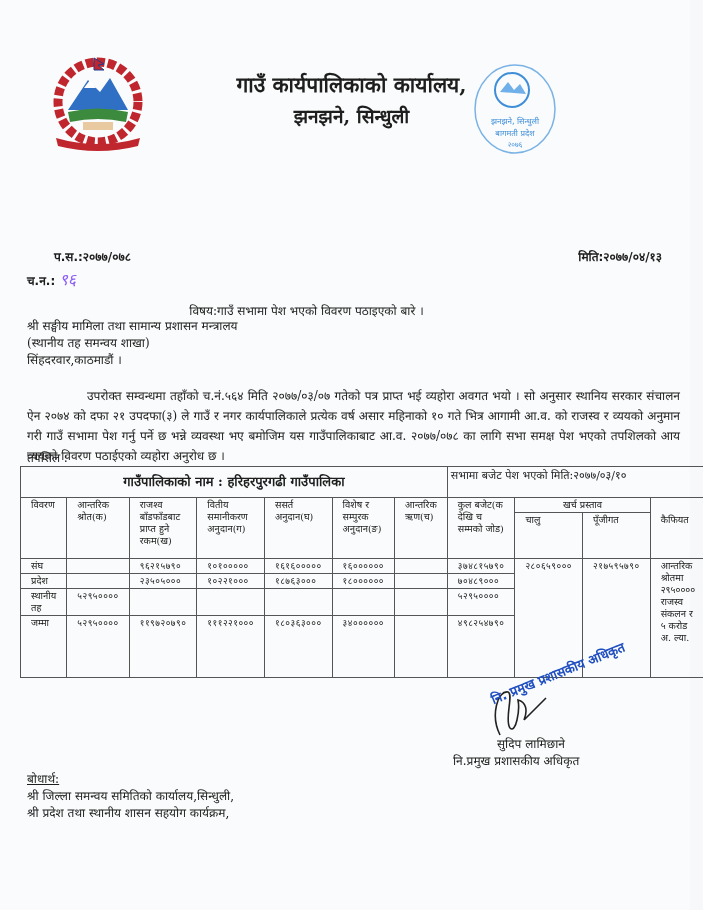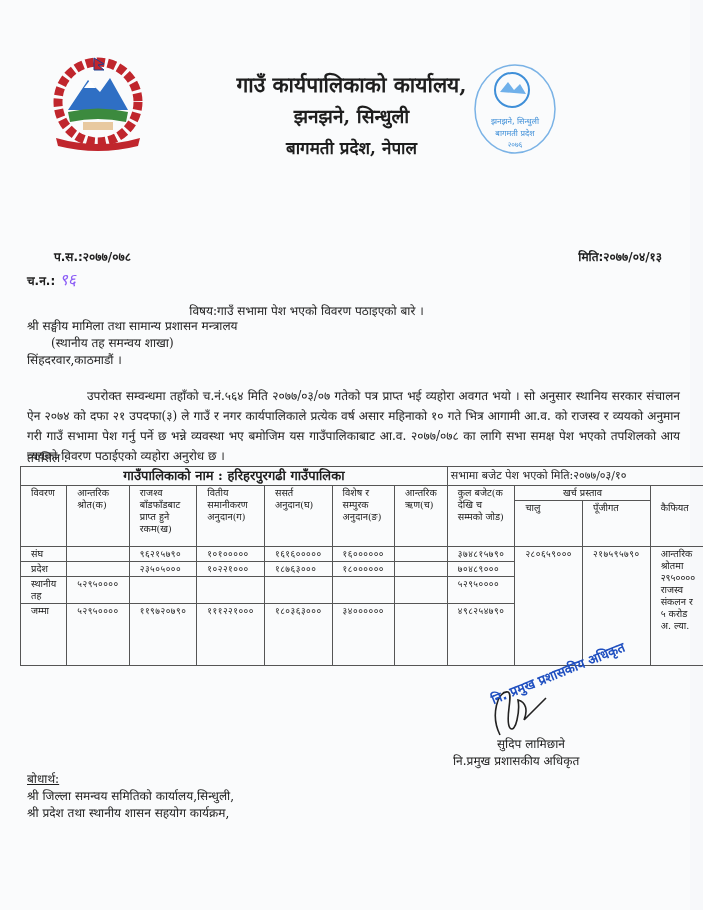--- a/index.html
+++ b/index.html
@@ -14,21 +14,21 @@
   .hdr { position: absolute; left: 0; width: 703px; text-align: center; }
   .h1 { top: 44px; font-size: 15px; }
   .h2 { top: 70px; font-size: 21px; font-weight: bold; }
   .h3 { top: 103px; font-size: 19px; font-weight: bold; }
   .h4 { top: 136px; font-size: 17px; font-weight: bold; }
   .ref { font-family: "DejaVu Sans", sans-serif; font-weight: bold; font-size: 12px; }
   .t12 { font-size: 12px; line-height: 17px; }
   .para { left: 27px; width: 653px; font-size: 12px; line-height: 20px; text-align: justify; }
   table.tp { position: absolute; left: 20px; top: 466px; width: 660px; border-collapse: collapse; font-size: 9.5px; line-height: 12px; }
   table.tp td { border: 1px solid #555; padding: 1px 10px; vertical-align: top; }
-  table.tp td.big { font-size: 13px; font-weight: bold; text-align: center; padding: 3px; }
+  table.tp td.big { font-size: 13px; font-weight: bold; text-align: center; padding: 9px; }
   table.tp td.big2 { font-size: 11px; padding: 3px; }
   table.tp td.num { font-family: "DejaVu Sans Mono", monospace; font-size: 9px; letter-spacing: 0.5px; }
   .center { text-align: center; }
   .emblem { left: 48px; top: 50px; width: 100px; height: 110px; }
   .stamp { left: 470px; top: 62px; width: 90px; height: 95px; }
   .sig { left: 480px; top: 680px; width: 70px; height: 60px; }
   .sigstamp { left: 495px; top: 690px; color: #1f4fc0; font-weight: bold; font-size: 13px; transform: rotate(-22deg); transform-origin: left bottom; white-space: nowrap; font-family: "DejaVu Sans", sans-serif; }
   .underline { text-decoration: underline; }
 </style>
 </head>
@@ -41,42 +41,41 @@
     <path d="M20 60 L40 30 L52 42 L62 28 L80 60 Z" fill="#2f6fc4"></path>
     <path d="M36 38 L42 30 L48 38 Z" fill="#fff"></path>
     <path d="M20 62 Q50 55 80 62 L78 72 Q50 66 22 72 Z" fill="#3c8a3e"></path>
     <rect x="35" y="72" width="30" height="8" fill="#e8c9a0"></rect>
     <path d="M46 8 L56 14 L50 15 L56 20 L46 20 Z" fill="#c0262d" stroke="#1b3f8f" stroke-width="1"></path>
     <path d="M8 88 Q50 100 92 88 L90 96 Q50 106 10 96 Z" fill="#c0262d"></path>
   </svg>
 
   <div class="hdr h2">गाउँ कार्यपालिकाको कार्यालय,</div>
   <div class="hdr h3">झनझने, सिन्धुली</div>
-  <div class="hdr h4">बागमती प्रदेश, नेपाल</div>
 
   <svg class="abs stamp" viewBox="0 0 90 95">
     <ellipse cx="45" cy="47" rx="40" ry="44" fill="none" stroke="#5aa0e0" stroke-width="1.5" opacity="0.8"></ellipse>
     <circle cx="42" cy="28" r="17" fill="none" stroke="#3f8fd8" stroke-width="2"></circle>
     <path d="M30 30 L38 20 L44 28 L50 22 L56 32 Z" fill="#6fb0ea"></path>
     <text x="45" y="62" font-size="8" fill="#3f8fd8" text-anchor="middle" font-family="DejaVu Sans, sans-serif">झनझने, सिन्धुली</text>
     <text x="45" y="74" font-size="8" fill="#3f8fd8" text-anchor="middle" font-family="DejaVu Sans, sans-serif">बागमती प्रदेश</text>
     <text x="45" y="85" font-size="7" fill="#3f8fd8" text-anchor="middle" font-family="DejaVu Sans, sans-serif">२०७६</text>
   </svg>
 
   <div class="abs ref" style="left:27px; top:248px;margin-left:27px;">प.स.:२०७७/०७८</div>
   <div class="abs ref" style="left:27px; top:268px;">
     <span>च.न.:</span>
     <span style="font-style:italic; font-weight:normal; font-size:16px; color:#8b5cf6;">९६</span>
   </div>
   <div class="abs ref" style="right:28px; top:248px;">मिति:२०७७/०४/१३</div>
 
   <div class="abs" style="left:0; width:613px; top:302px; text-align:center; font-size:12px; font-weight:normal;">विषय:गाउँ सभामा पेश भएको विवरण पठाइएको बारे ।</div>
 
   <div class="abs t12" style="left:27px; top:318px;">श्री सङ्घीय मामिला तथा सामान्य प्रशासन मन्त्रालय</div>
-  <div class="abs t12" style="left:27px; top:335px;margin-left:24px;">(स्थानीय तह समन्वय शाखा)</div>
+  <div class="abs t12" style="left:27px; top:335px;">(स्थानीय तह समन्वय शाखा)</div>
   <div class="abs t12" style="left:27px; top:352px;">सिंहदरवार,काठमाडौं ।</div>
 
   <div class="abs para" style="top:386px; text-indent:60px;">उपरोक्त सम्वन्धमा तहाँको च.नं.५६४ मिति २०७७/०३/०७ गतेको पत्र प्राप्त भई व्यहोरा अवगत भयो । सो अनुसार स्थानिय सरकार संचालन ऐन २०७४ को दफा २१ उपदफा(३) ले गाउँ र नगर कार्यपालिकाले प्रत्येक वर्ष असार महिनाको १० गते भित्र आगामी आ.व. को राजस्व र व्ययको अनुमान गरी गाउँ सभामा पेश गर्नु पर्ने छ भन्ने व्यवस्था भए बमोजिम यस गाउँपालिकाबाट आ.व. २०७७/०७८ का लागि सभा समक्ष पेश भएको तपशिलको आय व्ययको विवरण पठाईएको व्यहोरा अनुरोध छ ।</div>
 
   <div class="abs t12" style="left:27px; top:450px;">तपशिल :</div>
 
   <table class="tp">
     <colgroup>
       <col style="width:40px">
         <col style="width:62px">

